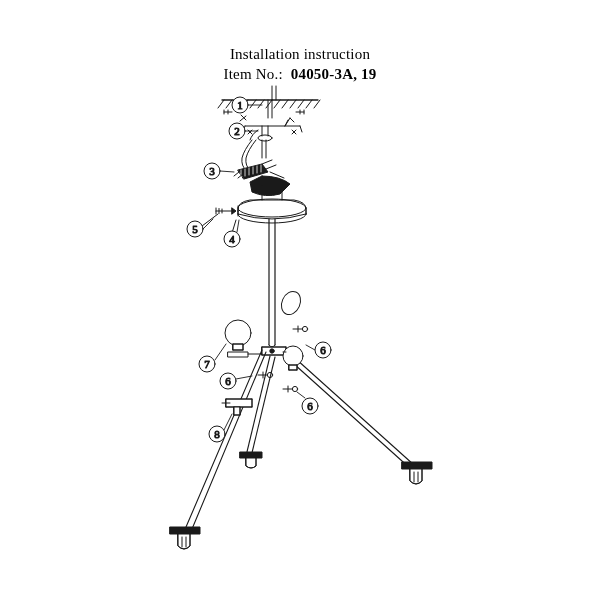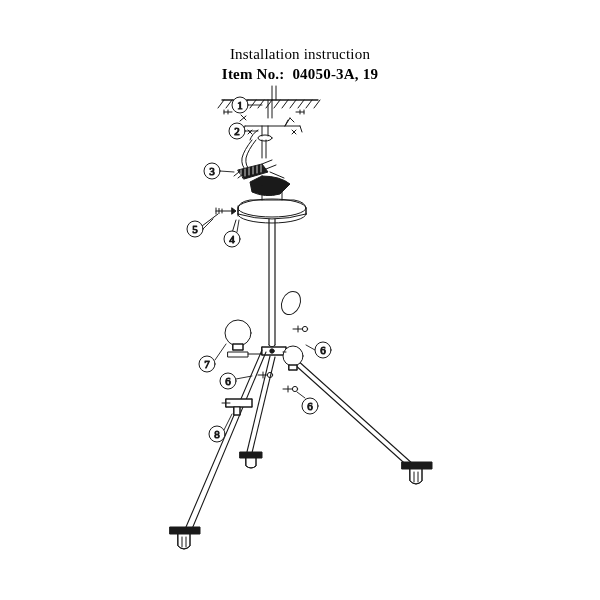--- a/index.html
+++ b/index.html
@@ -34,21 +34,21 @@
     letter-spacing: 0.2px;
   }
   .item-line {
     font-size: 15px;
     font-family: "Liberation Serif", serif;
     font-weight: 700;
     letter-spacing: 0.2px;
     white-space: pre;
   }
   .item-label {
-    font-weight: 700;
+    font-weight: 400;
   }
   svg.drawing {
     position: absolute;
     top: 0;
     left: 0;
     width: 600px;
     height: 600px;
   }
   .callout-text {
     font-family: "Liberation Serif", serif;

